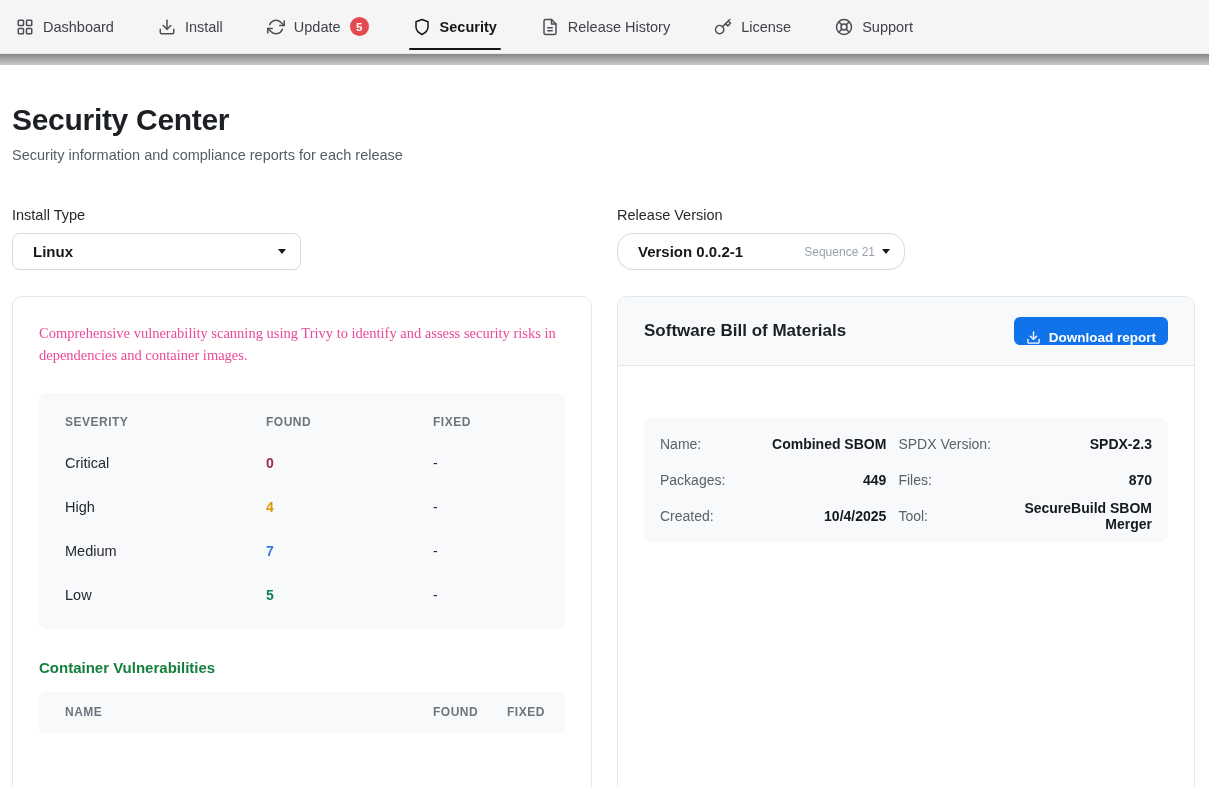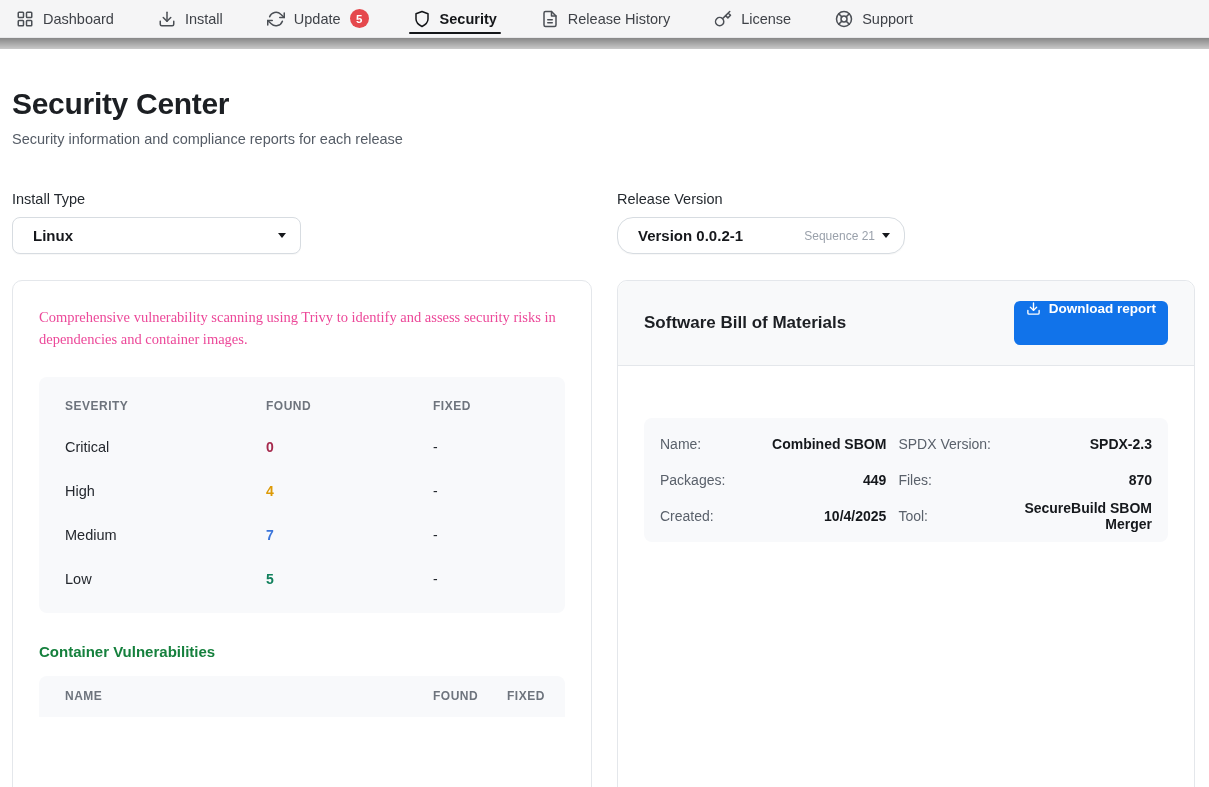--- a/index.html
+++ b/index.html
@@ -1,20 +1,20 @@
 <!DOCTYPE html>
 <html><head>
 <meta charset="utf-8">
 <style>
   * { margin: 0; padding: 0; box-sizing: border-box; }
   html, body { width: 1209px; height: 787px; overflow: hidden; background: #ffffff;
     font-family: "Liberation Sans", "DejaVu Sans", sans-serif; color: #1f2328; }
 
   
-  .navbar { height: 38px; background: #f5f5f6; display: flex; align-items: stretch;
+  .navbar { height: 54px; background: #f5f5f6; display: flex; align-items: stretch;
     padding-left: 16px; gap: 44px; border-bottom: 1px solid #e8e8ea; }
   .nav-item { display: flex; align-items: center; gap: 9px; position: relative;
     cursor: pointer; color: #3f4248; font-size: 14.5px; font-weight: 500; }
   .nav-item .nicon { display: flex; align-items: center; color: #4b4f55; }
   .nav-item.active { color: #141619; font-weight: 600; }
   .nav-item.active .nicon { color: #141619; }
   .nav-item.active::after { content: ""; position: absolute; left: -4px; right: -4px;
     bottom: 3px; height: 2.5px; background: #141619; border-radius: 1px; }
   .nav-badge { background: #e5484d; color: #fff; min-width: 19px; height: 19px;
     border-radius: 10px; font-size: 11.5px; font-weight: 700; display: inline-flex;
@@ -61,22 +61,22 @@
   .sev-found { font-size: 14px; font-weight: 700; }
   .sev-fixed { font-size: 14px; color: #24282e; }
 
   .section-title { margin-top: 30px; font-size: 15px; font-weight: 600; color: #15803d; }
   .cv-table-head { margin-top: 16px; background: #f8f9fb; border-radius: 8px 8px 0 0;
     height: 41px; display: grid; grid-template-columns: 1fr 74px 46px;
     align-items: center; padding: 0 12px 0 26px; }
   .cv-table-head span { font-size: 12px; font-weight: 600; letter-spacing: 0.5px; color: #6e747d; }
 
   
-  .btn-primary { display: flex; align-items: flex-start; gap: 8px; background: #1173ea;
-    color: #fff; border: none; border-radius: 6px; height: 44px; padding: 0 12px;
+  .btn-primary { display: flex; align-items: flex-end; gap: 8px; background: #1173ea;
+    color: #fff; border: none; border-radius: 6px; height: 28px; padding: 0 12px;
     font-size: 13.5px; font-weight: 600; cursor: pointer;
     font-family: "Liberation Sans", "DejaVu Sans", sans-serif; }
   .info-grid { margin-top: 26px; background: #f8f9fb; border-radius: 8px;
     padding: 8px 16px; display: grid;
     grid-template-columns: auto 1fr auto 1fr; column-gap: 12px; }
   .info-grid > div { height: 36px; display: flex; align-items: center; font-size: 14px; }
   .info-label { color: #5a616b; }
   .info-value { justify-content: flex-end; font-weight: 700; color: #15181c; text-align: right; }
 
   svg { display: block; }

